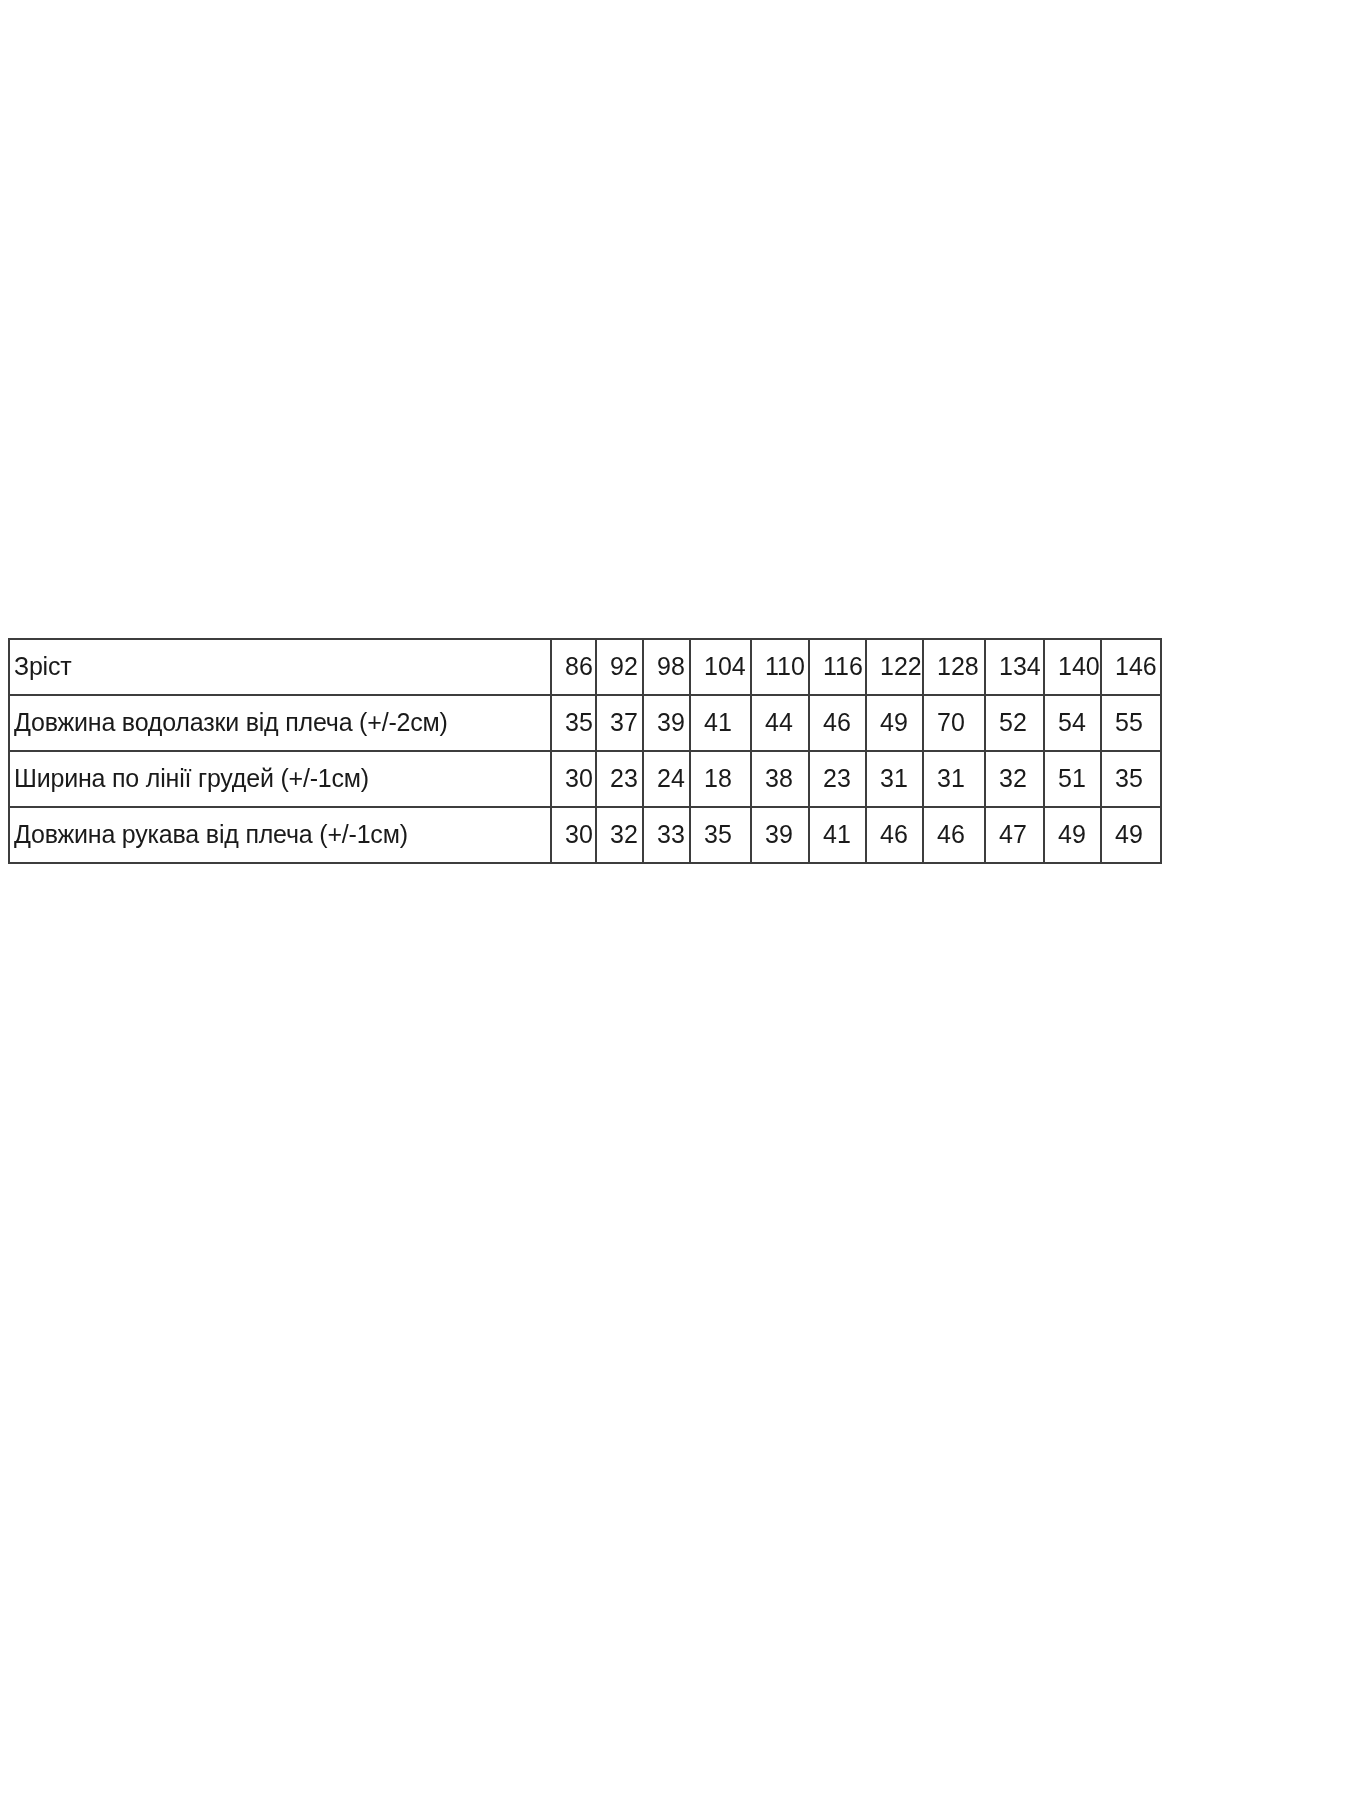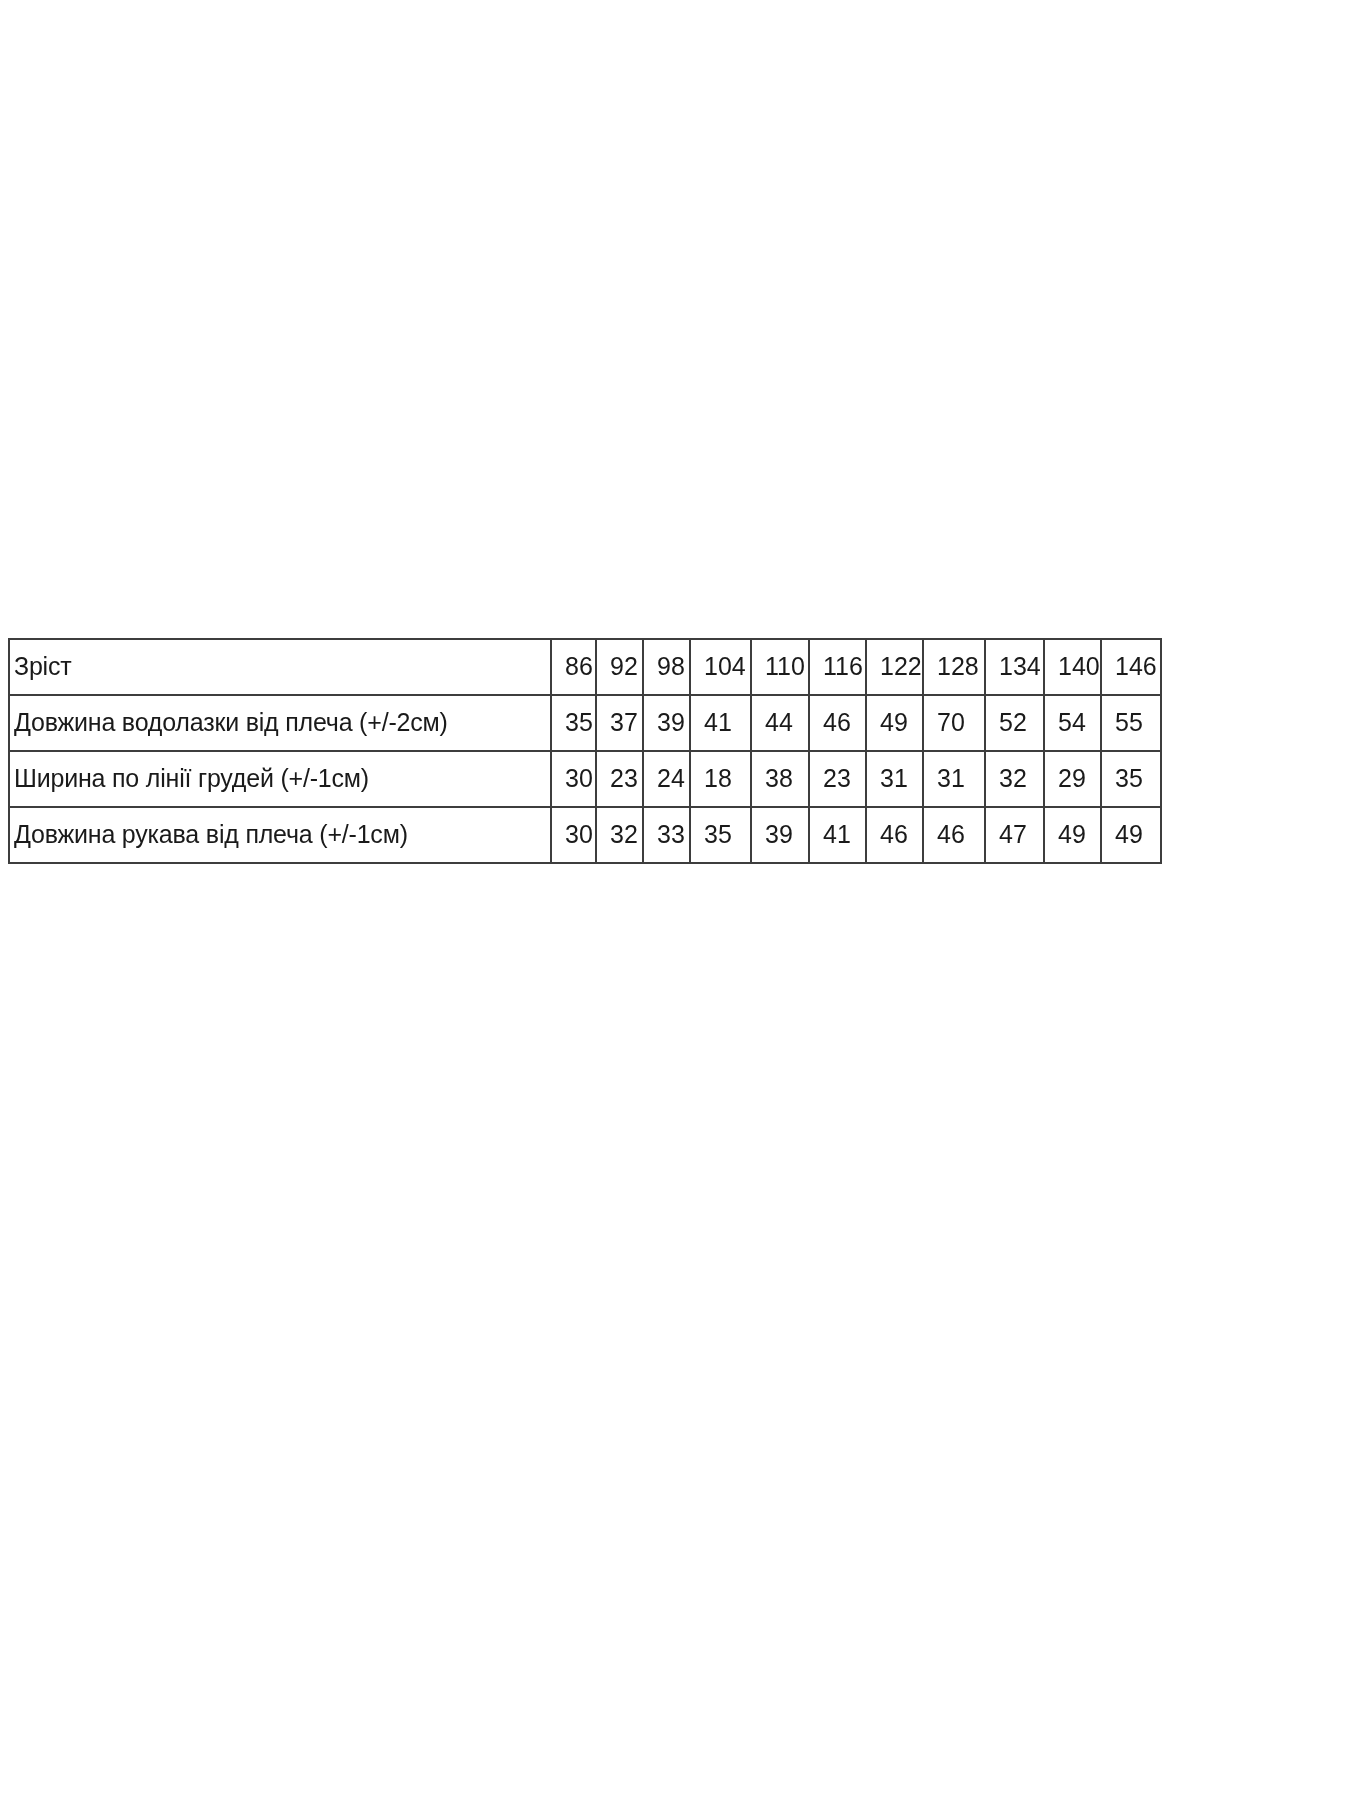--- a/index.html
+++ b/index.html
@@ -120,21 +120,21 @@
         <td class="label">Ширина по лінії грудей (+/-1см)</td>
         <td class="value">30</td>
         <td class="value">23</td>
         <td class="value">24</td>
         <td class="value">18</td>
         <td class="value">38</td>
         <td class="value">23</td>
         <td class="value">31</td>
         <td class="value">31</td>
         <td class="value">32</td>
-        <td class="value">29</td>
+        <td class="value">51</td>
         <td class="value">35</td>
       </tr>
       <tr>
         <td class="label">Довжина рукава від плеча (+/-1см)</td>
         <td class="value">30</td>
         <td class="value">32</td>
         <td class="value">33</td>
         <td class="value">35</td>
         <td class="value">39</td>
         <td class="value">41</td>

